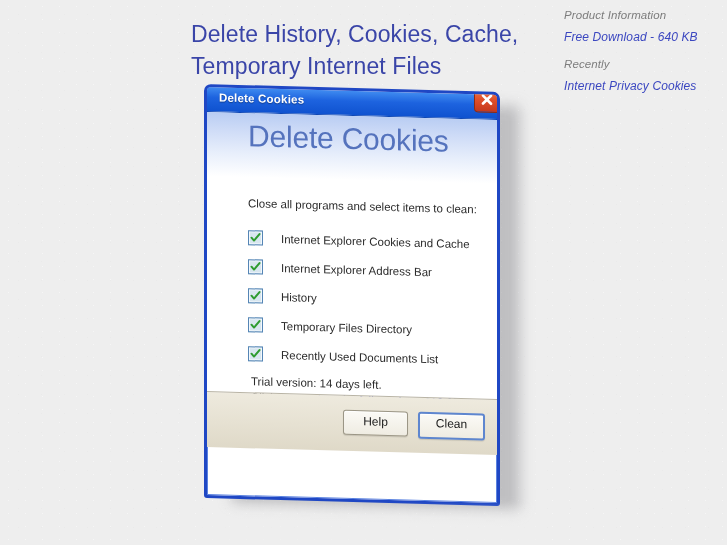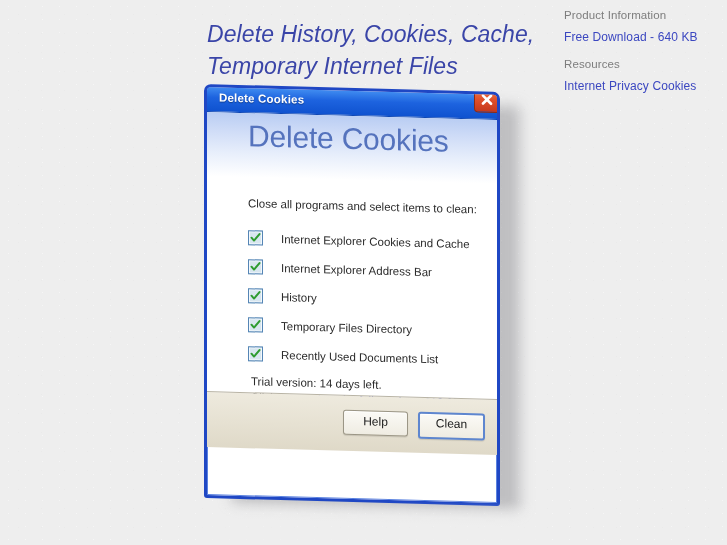--- a/index.html
+++ b/index.html
@@ -39,29 +39,28 @@
   #main {
     position: absolute;
     left: 0;
     top: 0;
     width: 553px;
     height: 545px;
   }
 
   #page-title {
     position: absolute;
-    left: 207px;
+    left: 191px;
     top: 3px;
     width: 345px;
     font-size: 23px;
     line-height: 32px;
     color: #3a45a8;
     letter-spacing: .1px;
     font-weight: 400;
-    font-style: italic;
   }
 
   
   #shot-stage {
     position: absolute;
     left: 196px;
     top: 84px;
     width: 345px;
     height: 461px;
   }
@@ -267,20 +266,21 @@
 
   
   #sidebar {
     position: absolute;
     left: 555px;
     top: 0;
     width: 172px;
     height: 382px;
     padding: 9px 0 0 9px;
     box-sizing: border-box;
+    font-style: italic;
   }
   .side-group { margin-bottom: 14px; }
   .side-head {
     font-size: 11.5px;
     color: #7d7d7d;
     margin-bottom: 9px;
     letter-spacing: .1px;
   }
   .side-link {
     display: block;
@@ -413,19 +413,19 @@
   <div id="sidebar">
 
     <div class="side-group">
       <div class="side-head">Product Information</div>
       <a class="side-link">Free Download - 640 KB</a>
     </div>
 
 
 
     <div class="side-group">
-      <div class="side-head">Resources</div>
+      <div class="side-head">Recently</div>
       <a class="side-link">Internet Privacy Cookies</a>
     </div>
 
   </div>
 
 </div>
 
 </body></html>

